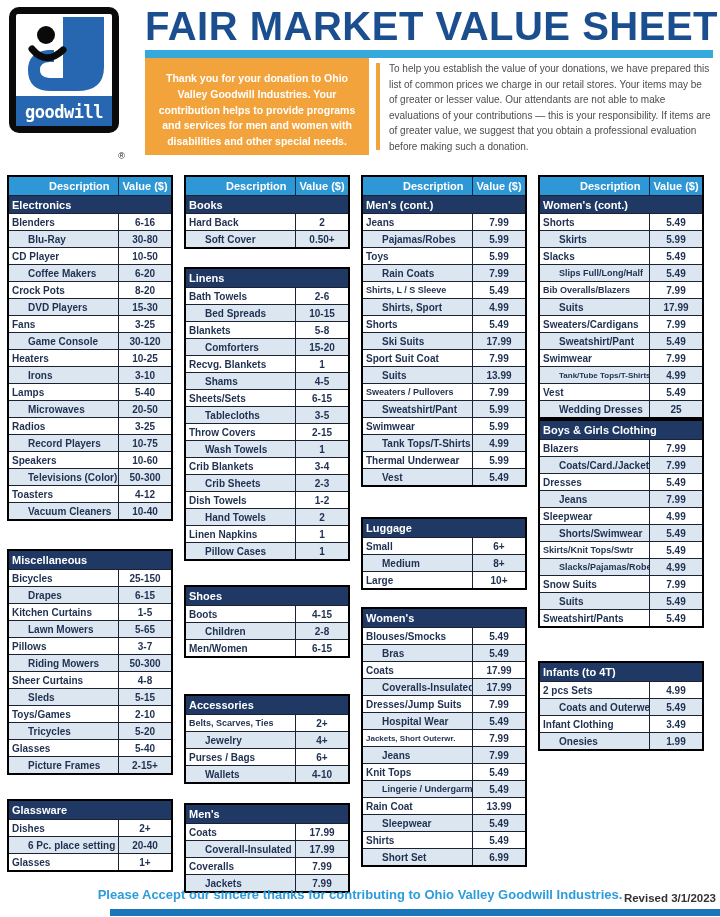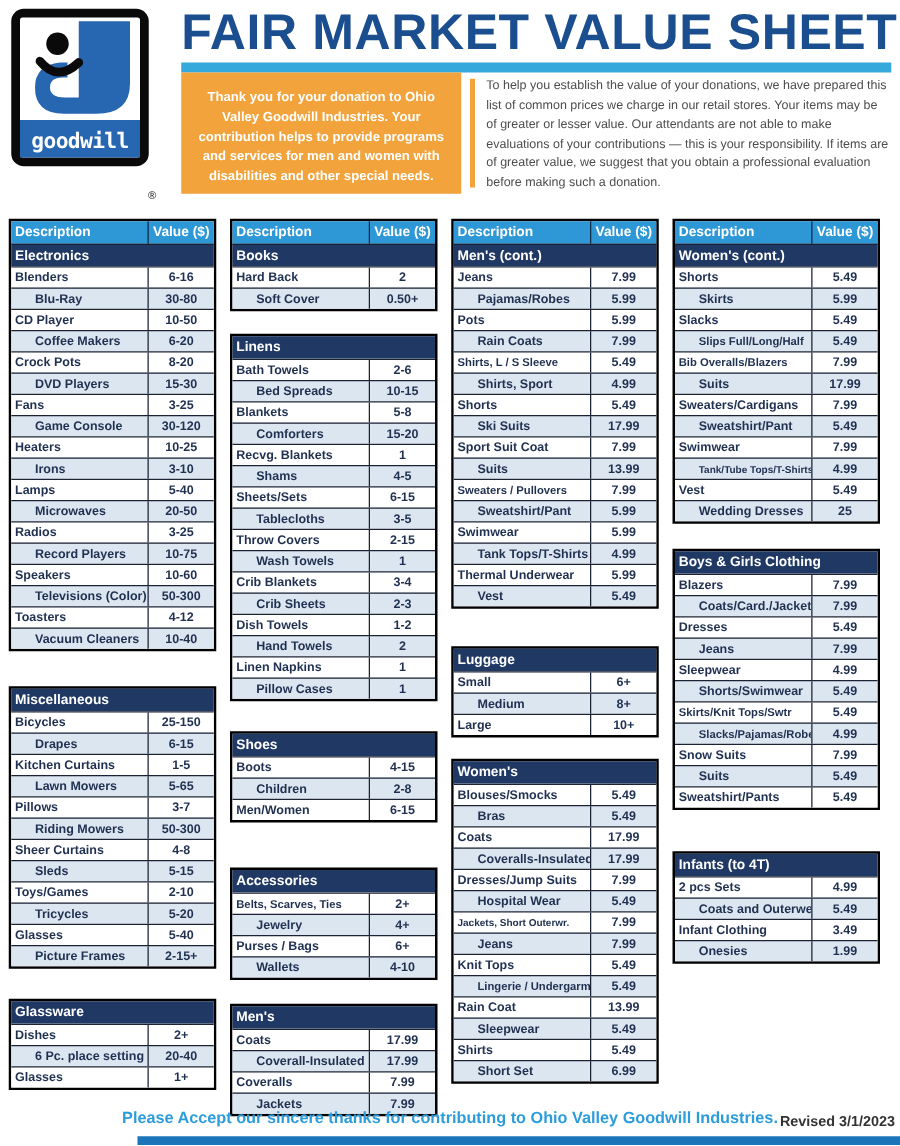--- a/index.html
+++ b/index.html
@@ -29,21 +29,21 @@
     color:var(--intro-text,#4D4D4D);
   }
   
   .tables{display:flex;gap:11px;padding:0 7px;margin-top:20px;align-items:flex-start;}
   .col{width:166px;flex:none;}
   .tbl{border:2px solid #000;box-sizing:border-box;}
   .tbl>div{box-sizing:border-box;}
   .tbl>div+div{border-top:1.5px solid var(--row-border,#1A2233);}
   .trow{display:flex;height:17px;align-items:stretch;background:#fff;}
   .trow.alt{background:var(--row-alt-blue,#DCE6F1);padding-left:16px;}
-  .thead{height:18px;background:var(--table-header-blue,#2E97D5);}
+  .thead{height:18px;background:var(--table-header-blue,#2E97D5);padding-left:37px;}
   .thead .cl,.thead .cv{color:#fff;font-size:11px;}
   .thead .cv{border-left-color:#0e2a46;}
   .tsection{
     height:18px;background:var(--section-navy,#1F3864);color:#fff;
     font-weight:bold;font-size:11px;padding-left:3px;display:flex;align-items:center;
     white-space:nowrap;overflow:hidden;
   }
   .cl{
     flex:1;min-width:0;display:flex;align-items:center;padding-left:3px;
     font-size:10px;font-weight:bold;color:var(--cell-text,#1F3050);
@@ -388,21 +388,21 @@
           <div class="tsection">Men's (cont.)</div>
           <div class="trow">
             <div class="cl">Jeans</div>
             <div class="cv">7.99</div>
           </div>
           <div class="trow alt">
             <div class="cl">Pajamas/Robes</div>
             <div class="cv">5.99</div>
           </div>
           <div class="trow">
-            <div class="cl">Pots</div>
+            <div class="cl">Toys</div>
             <div class="cv">5.99</div>
           </div>
           <div class="trow alt">
             <div class="cl">Rain Coats</div>
             <div class="cv">7.99</div>
           </div>
           <div class="trow">
             <div class="cl sm">Shirts, L / S Sleeve</div>
             <div class="cv">5.49</div>
           </div>
@@ -575,21 +575,21 @@
           </div>
           <div class="trow">
             <div class="cl">Vest</div>
             <div class="cv">5.49</div>
           </div>
           <div class="trow alt">
             <div class="cl">Wedding Dresses</div>
             <div class="cv">25</div>
           </div>
         </div>
-        <div class="tbl" style="margin-top: 20px;">
+        <div class="tbl" style="">
           <div class="tsection">Boys &amp; Girls Clothing</div>
           <div class="trow">
             <div class="cl">Blazers</div>
             <div class="cv">7.99</div>
           </div>
           <div class="trow alt">
             <div class="cl">Coats/Card./Jackets</div>
             <div class="cv">7.99</div>
           </div>
           <div class="trow">

